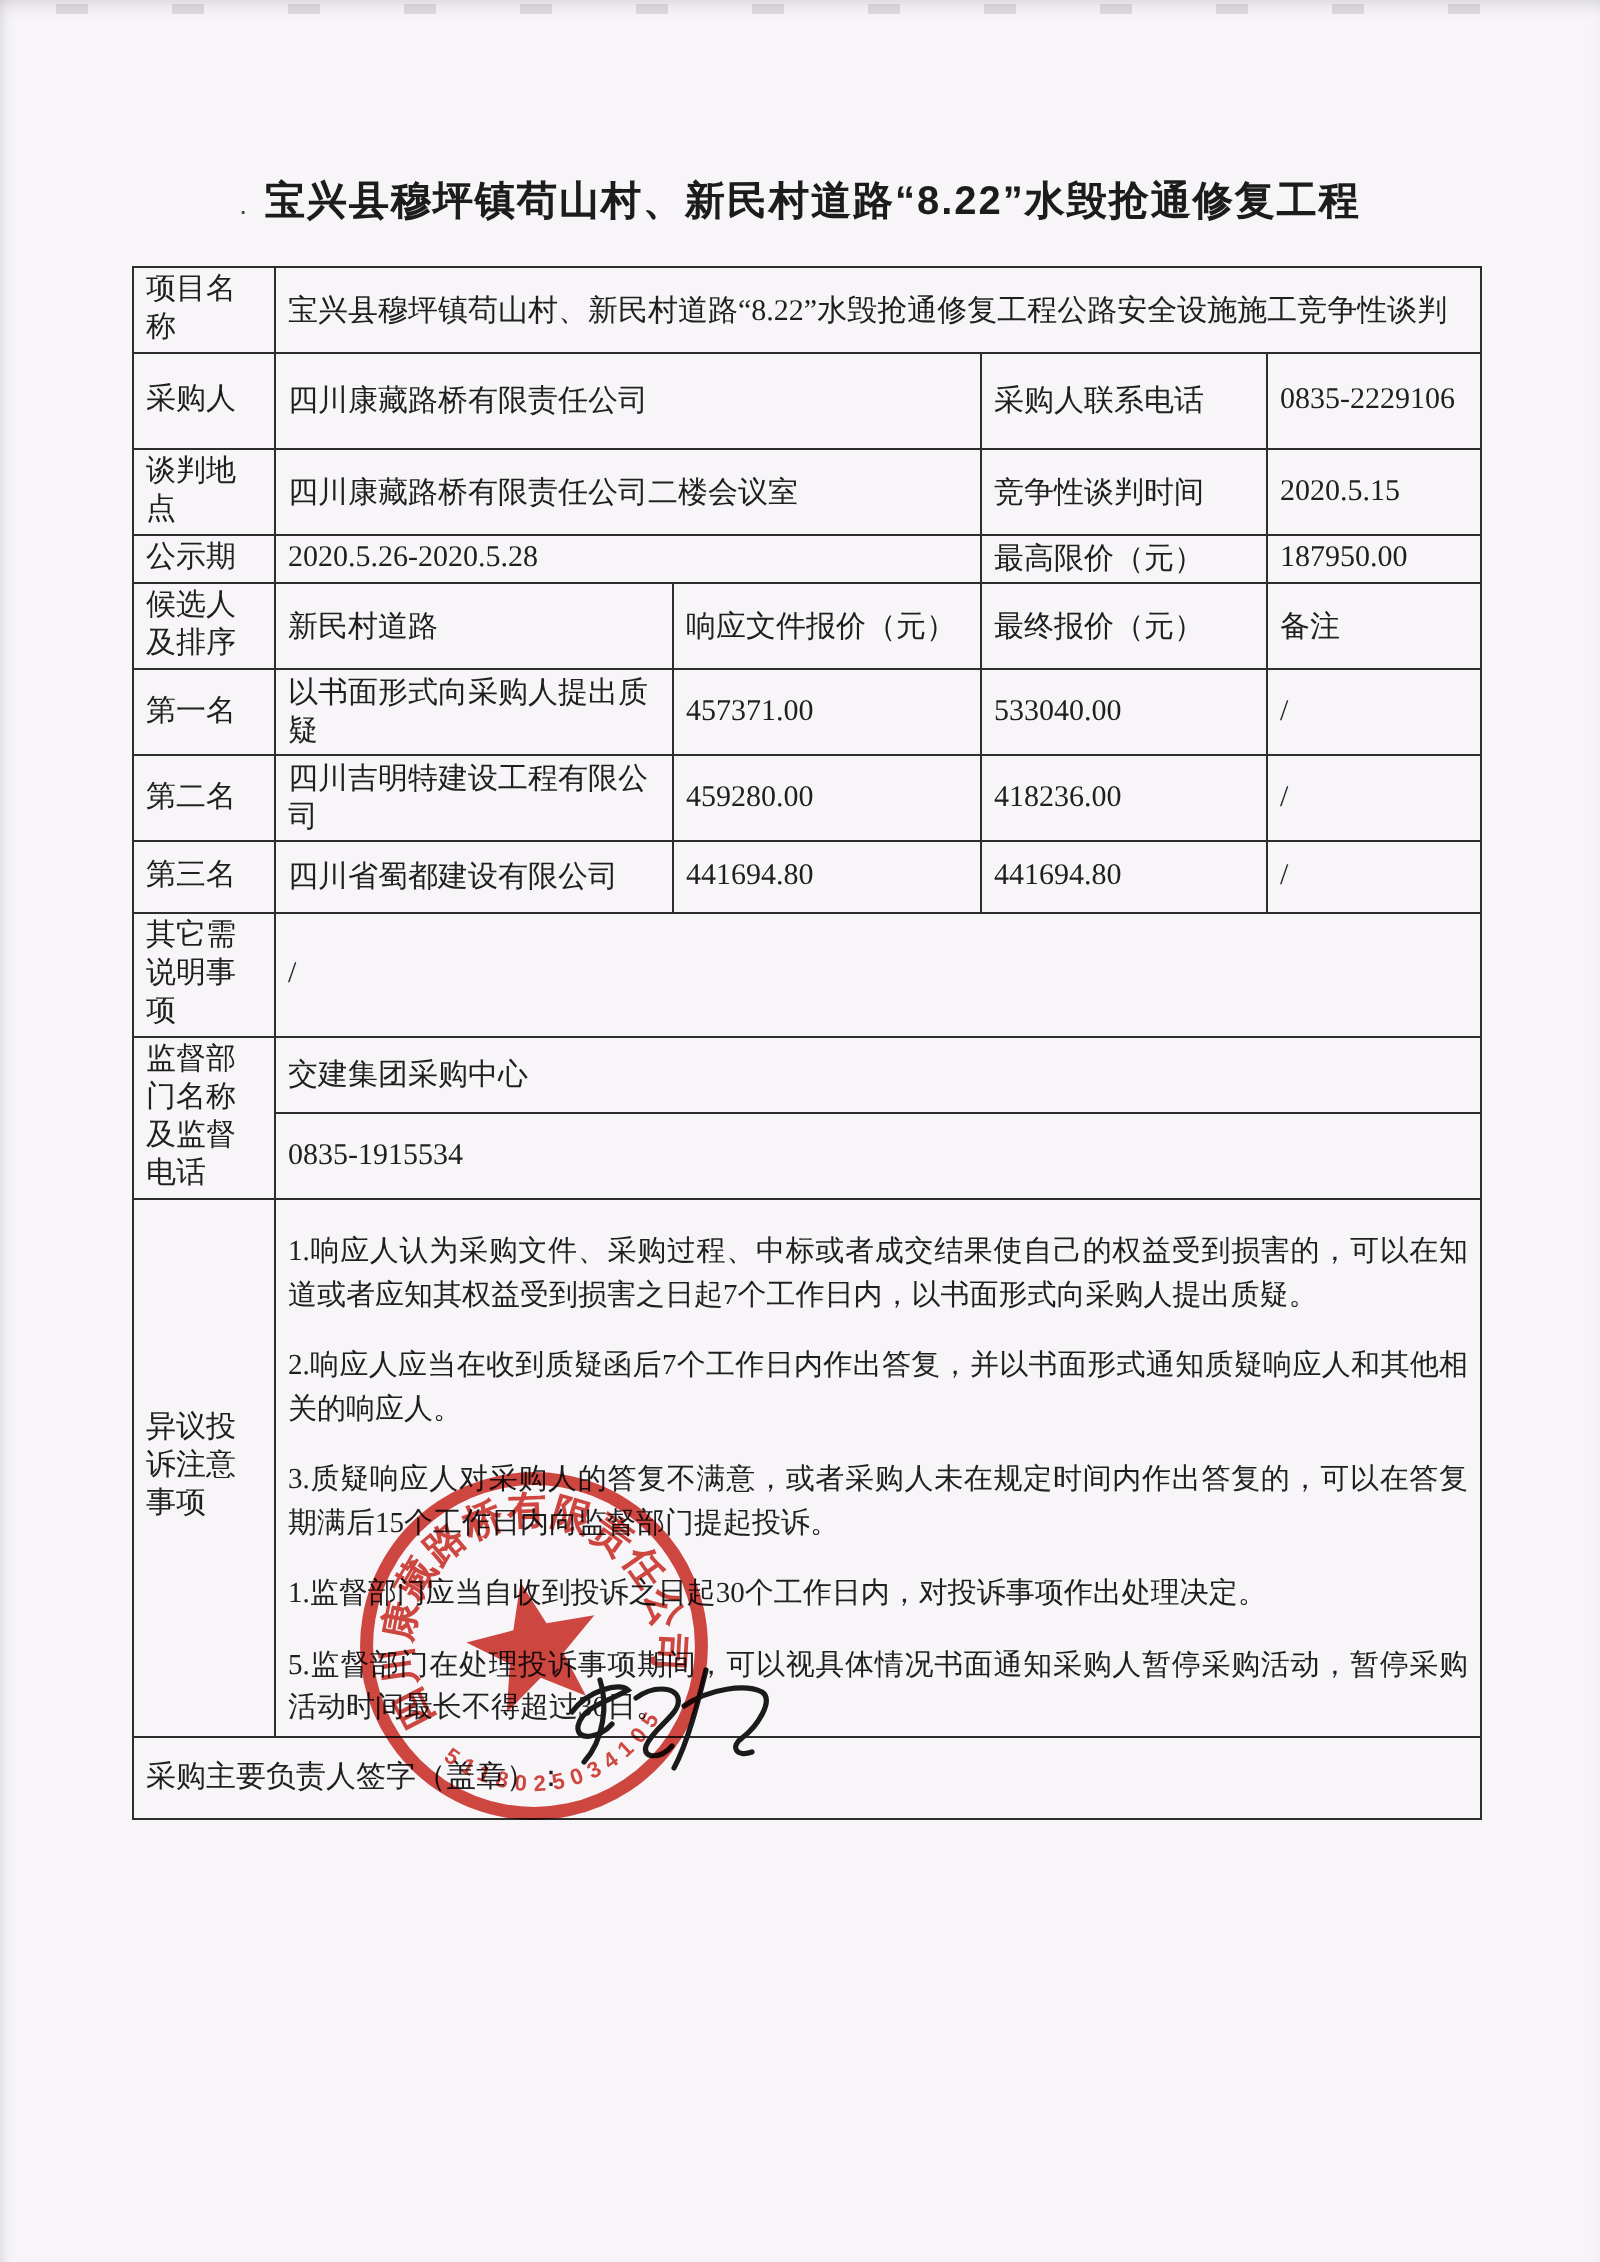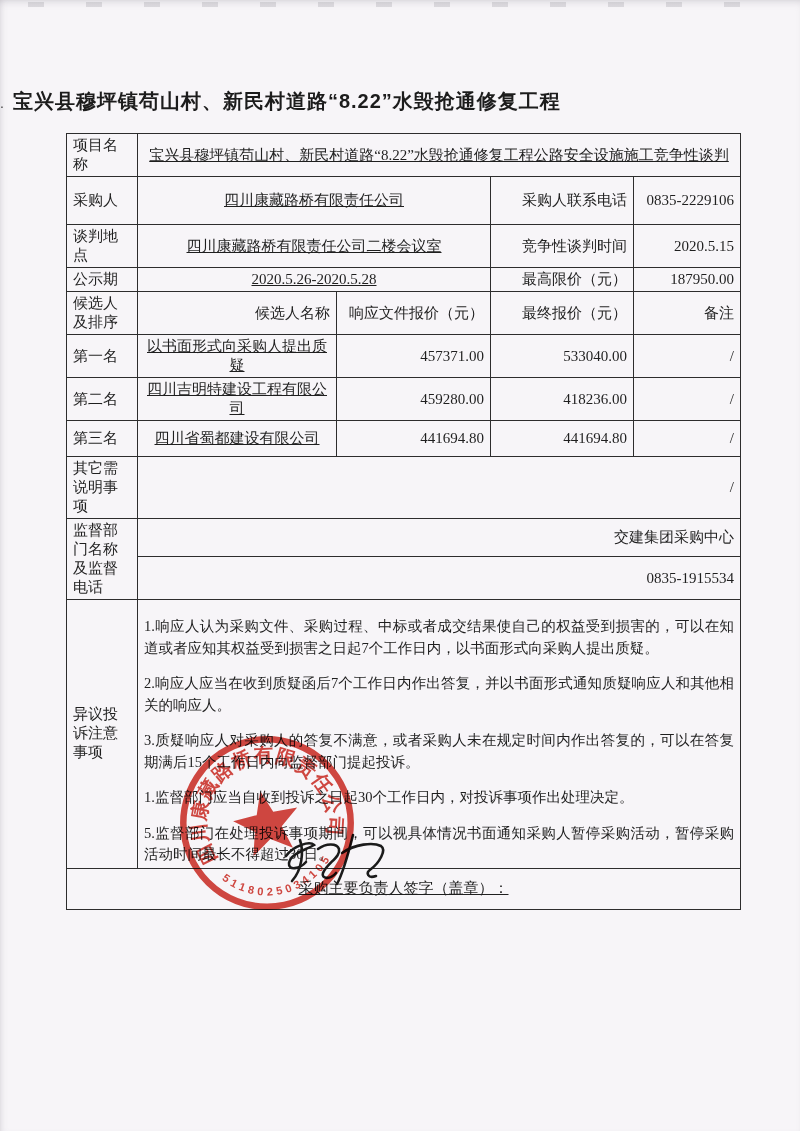--- a/index.html
+++ b/index.html
@@ -15,43 +15,43 @@
     position:absolute;inset:0;
     box-shadow:inset 0 6px 10px -6px rgba(120,115,130,.35), inset 6px 0 8px -7px rgba(120,115,130,.3);
   }
   .top-marks{
     position:absolute;top:2px;left:28px;width:740px;height:5px;
     background:repeating-linear-gradient(90deg, rgba(90,88,100,.30) 0 16px, transparent 16px 58px);
     opacity:.55;
   }
   .title-wrap{
     position:absolute;top:88px;left:0;width:800px;
-    text-align:left;
+    text-align:center;
     font-family:"Liberation Sans","DejaVu Sans",sans-serif;
     font-weight:bold;font-size:20px;line-height:26px;letter-spacing:1px;
     color:#1c1c1c;
   }
   .title-dot{
     font-weight:normal;font-size:14px;vertical-align:middle;
     margin-right:8px;color:#444;
   }
   table.doc{
     position:absolute;left:66px;top:133px;width:674px;
     border-collapse:collapse;table-layout:fixed;
     font-size:15px;color:#1f1f1f;
   }
   table.doc td{
     border:1.5px solid #2d2d2d;
     padding:2px 6px;
     vertical-align:middle;
     overflow:hidden;
   }
   td.lab{text-align:left;padding-left:5px;padding-right:2px;word-break:break-all;line-height:19px;}
-  td.l{text-align:center;text-decoration:underline;}
-  td.c{text-align:right;}
+  td.l{text-align:left;}
+  td.c{text-align:left;}
   td.obj{
     vertical-align:top;text-align:left;
     padding:56px 8px 8px 6px;
     font-size:14.5px;line-height:21.5px;
   }
   td.obj div{text-align:justify;margin-top:14px;}
   .sig-label{white-space:nowrap;}
   .stamp{
     position:absolute;left:174px;top:730px;width:186px;height:186px;
     transform:rotate(-12deg);
@@ -106,21 +106,21 @@
 
     <tr style="height:15px">
       <td class="lab">公示期</td>
       <td class="l" colspan="2">2020.5.26-2020.5.28</td>
       <td class="c">最高限价（元）</td>
       <td class="c">187950.00</td>
     </tr>
 
     <tr style="height:36px">
       <td class="lab">候选人及排序</td>
-      <td class="c">候选人名称</td>
+      <td class="c">新民村道路</td>
       <td class="c">响应文件报价（元）</td>
       <td class="c">最终报价（元）</td>
       <td class="c">备注</td>
     </tr>
 
     <tr style="height:37px">
       <td class="lab">第一名</td>
       <td class="l">以书面形式向采购人提出质疑</td>
       <td class="c">457371.00</td>
       <td class="c">533040.00</td>

